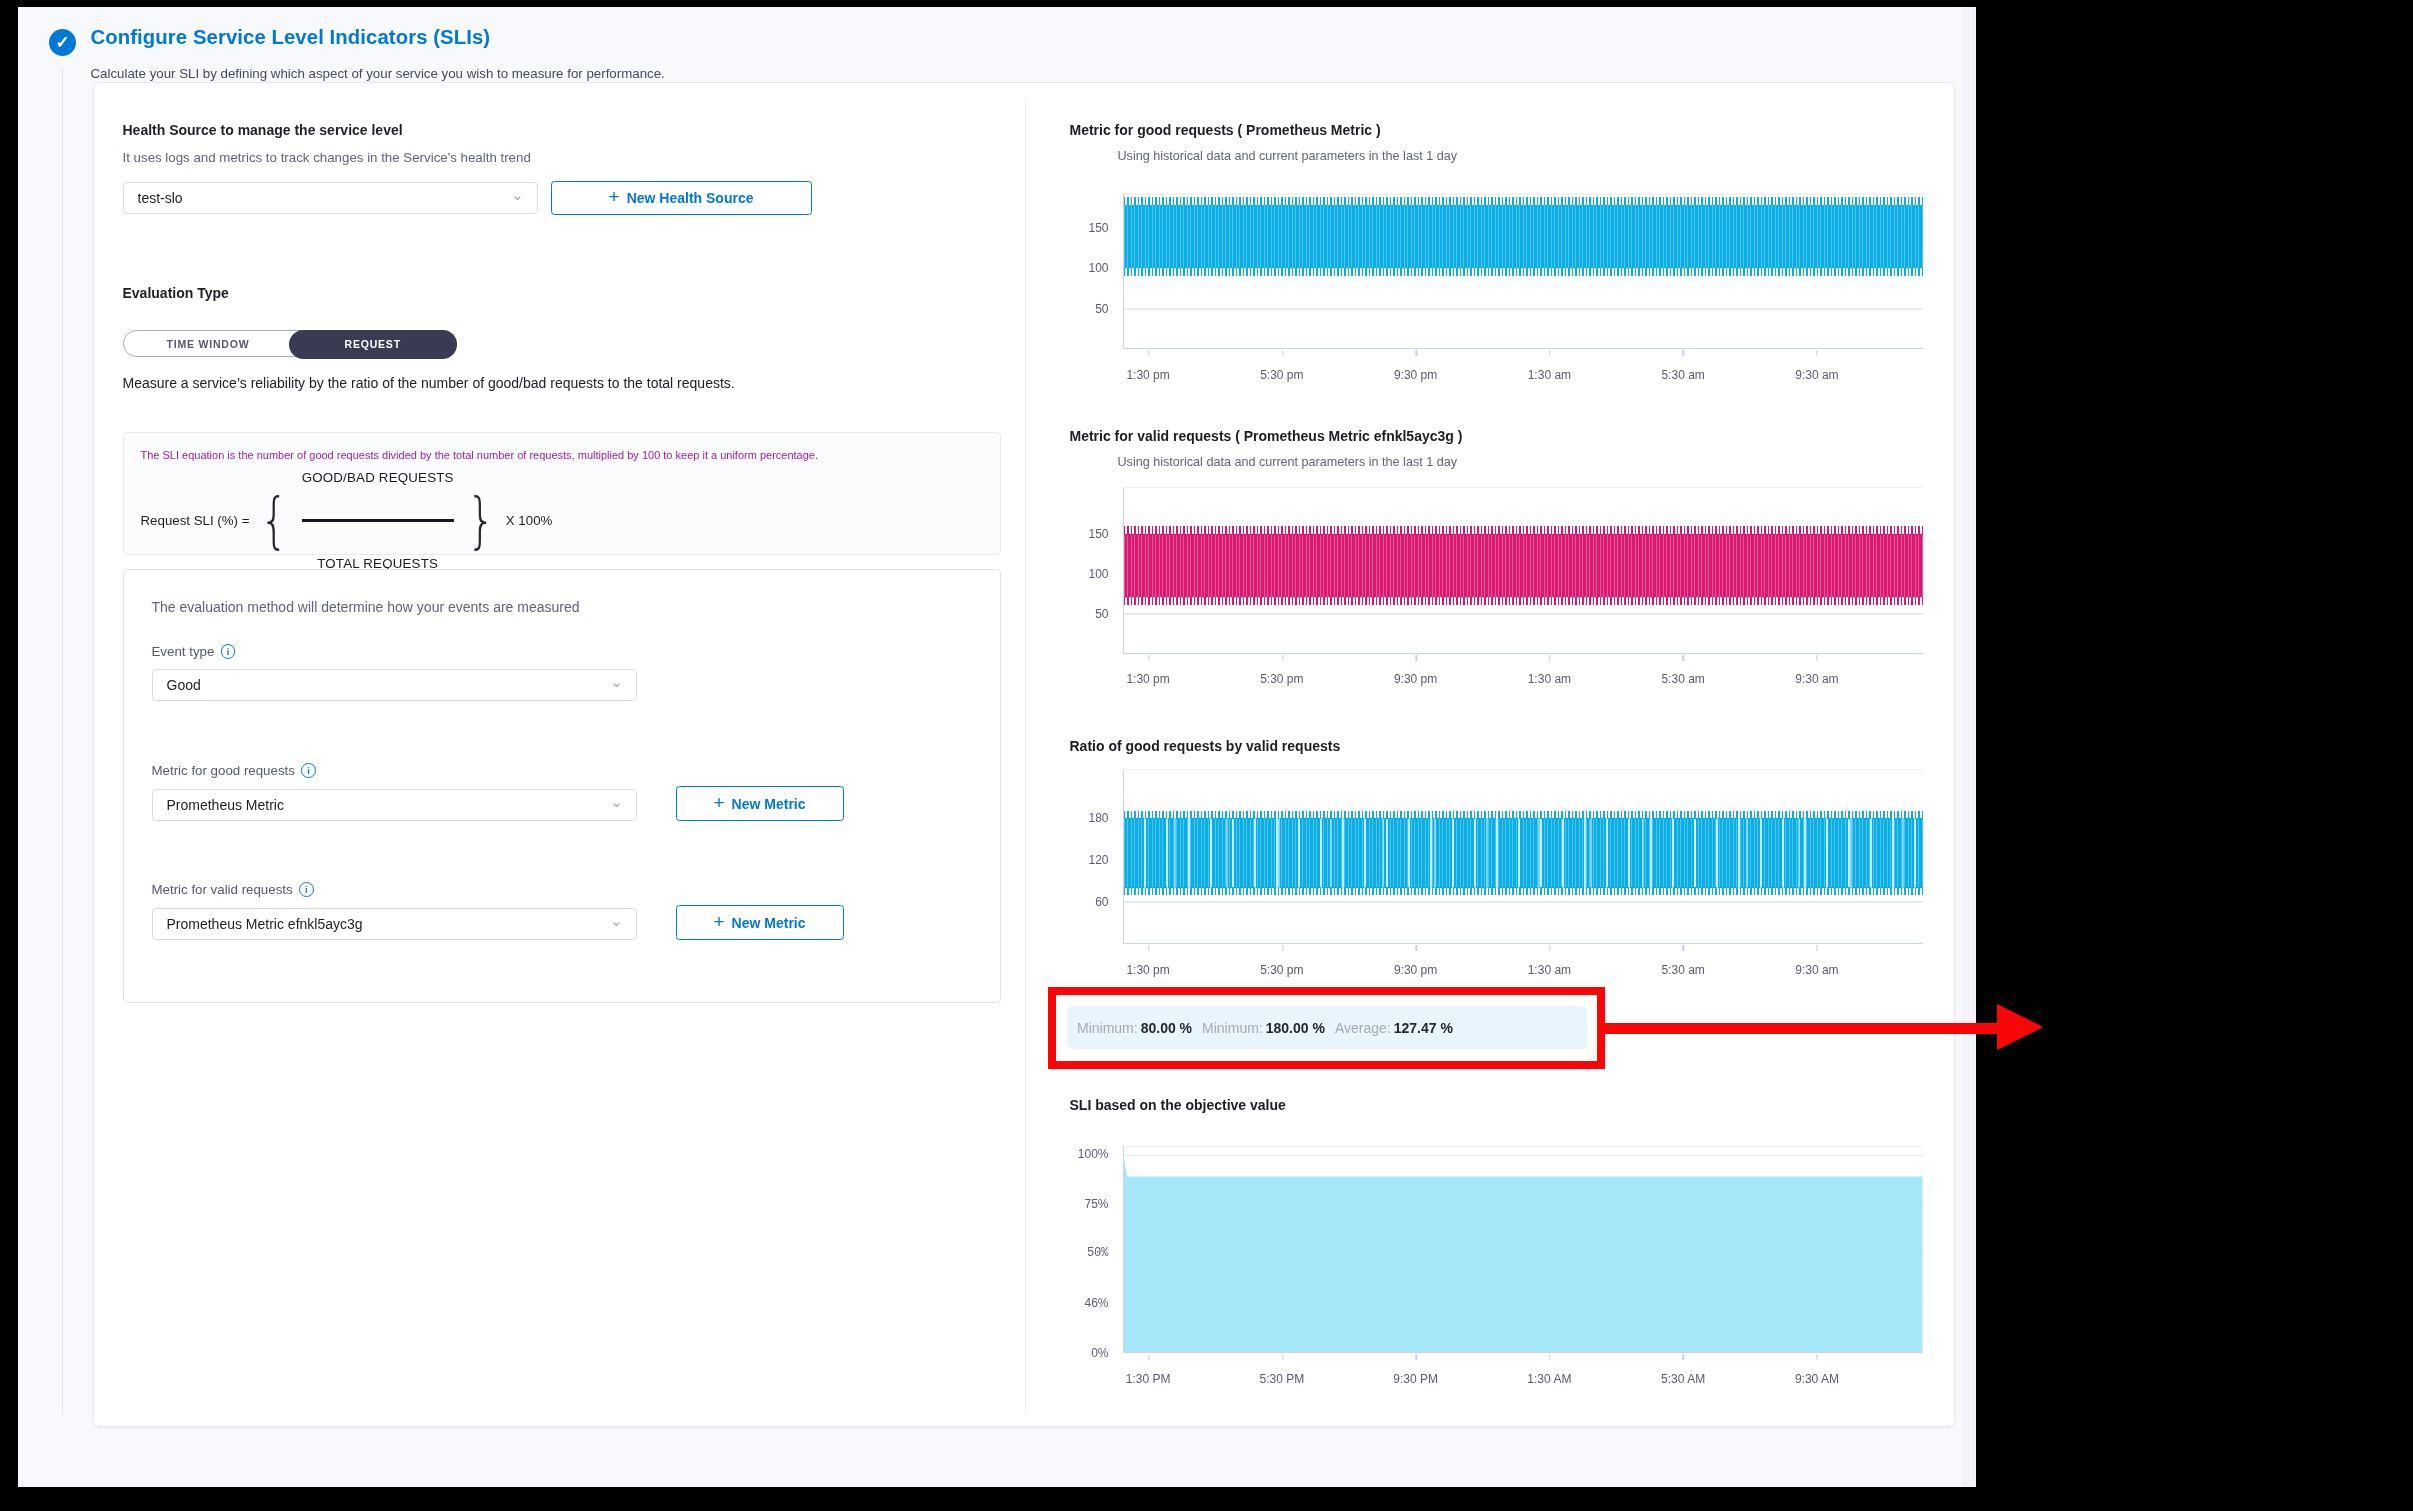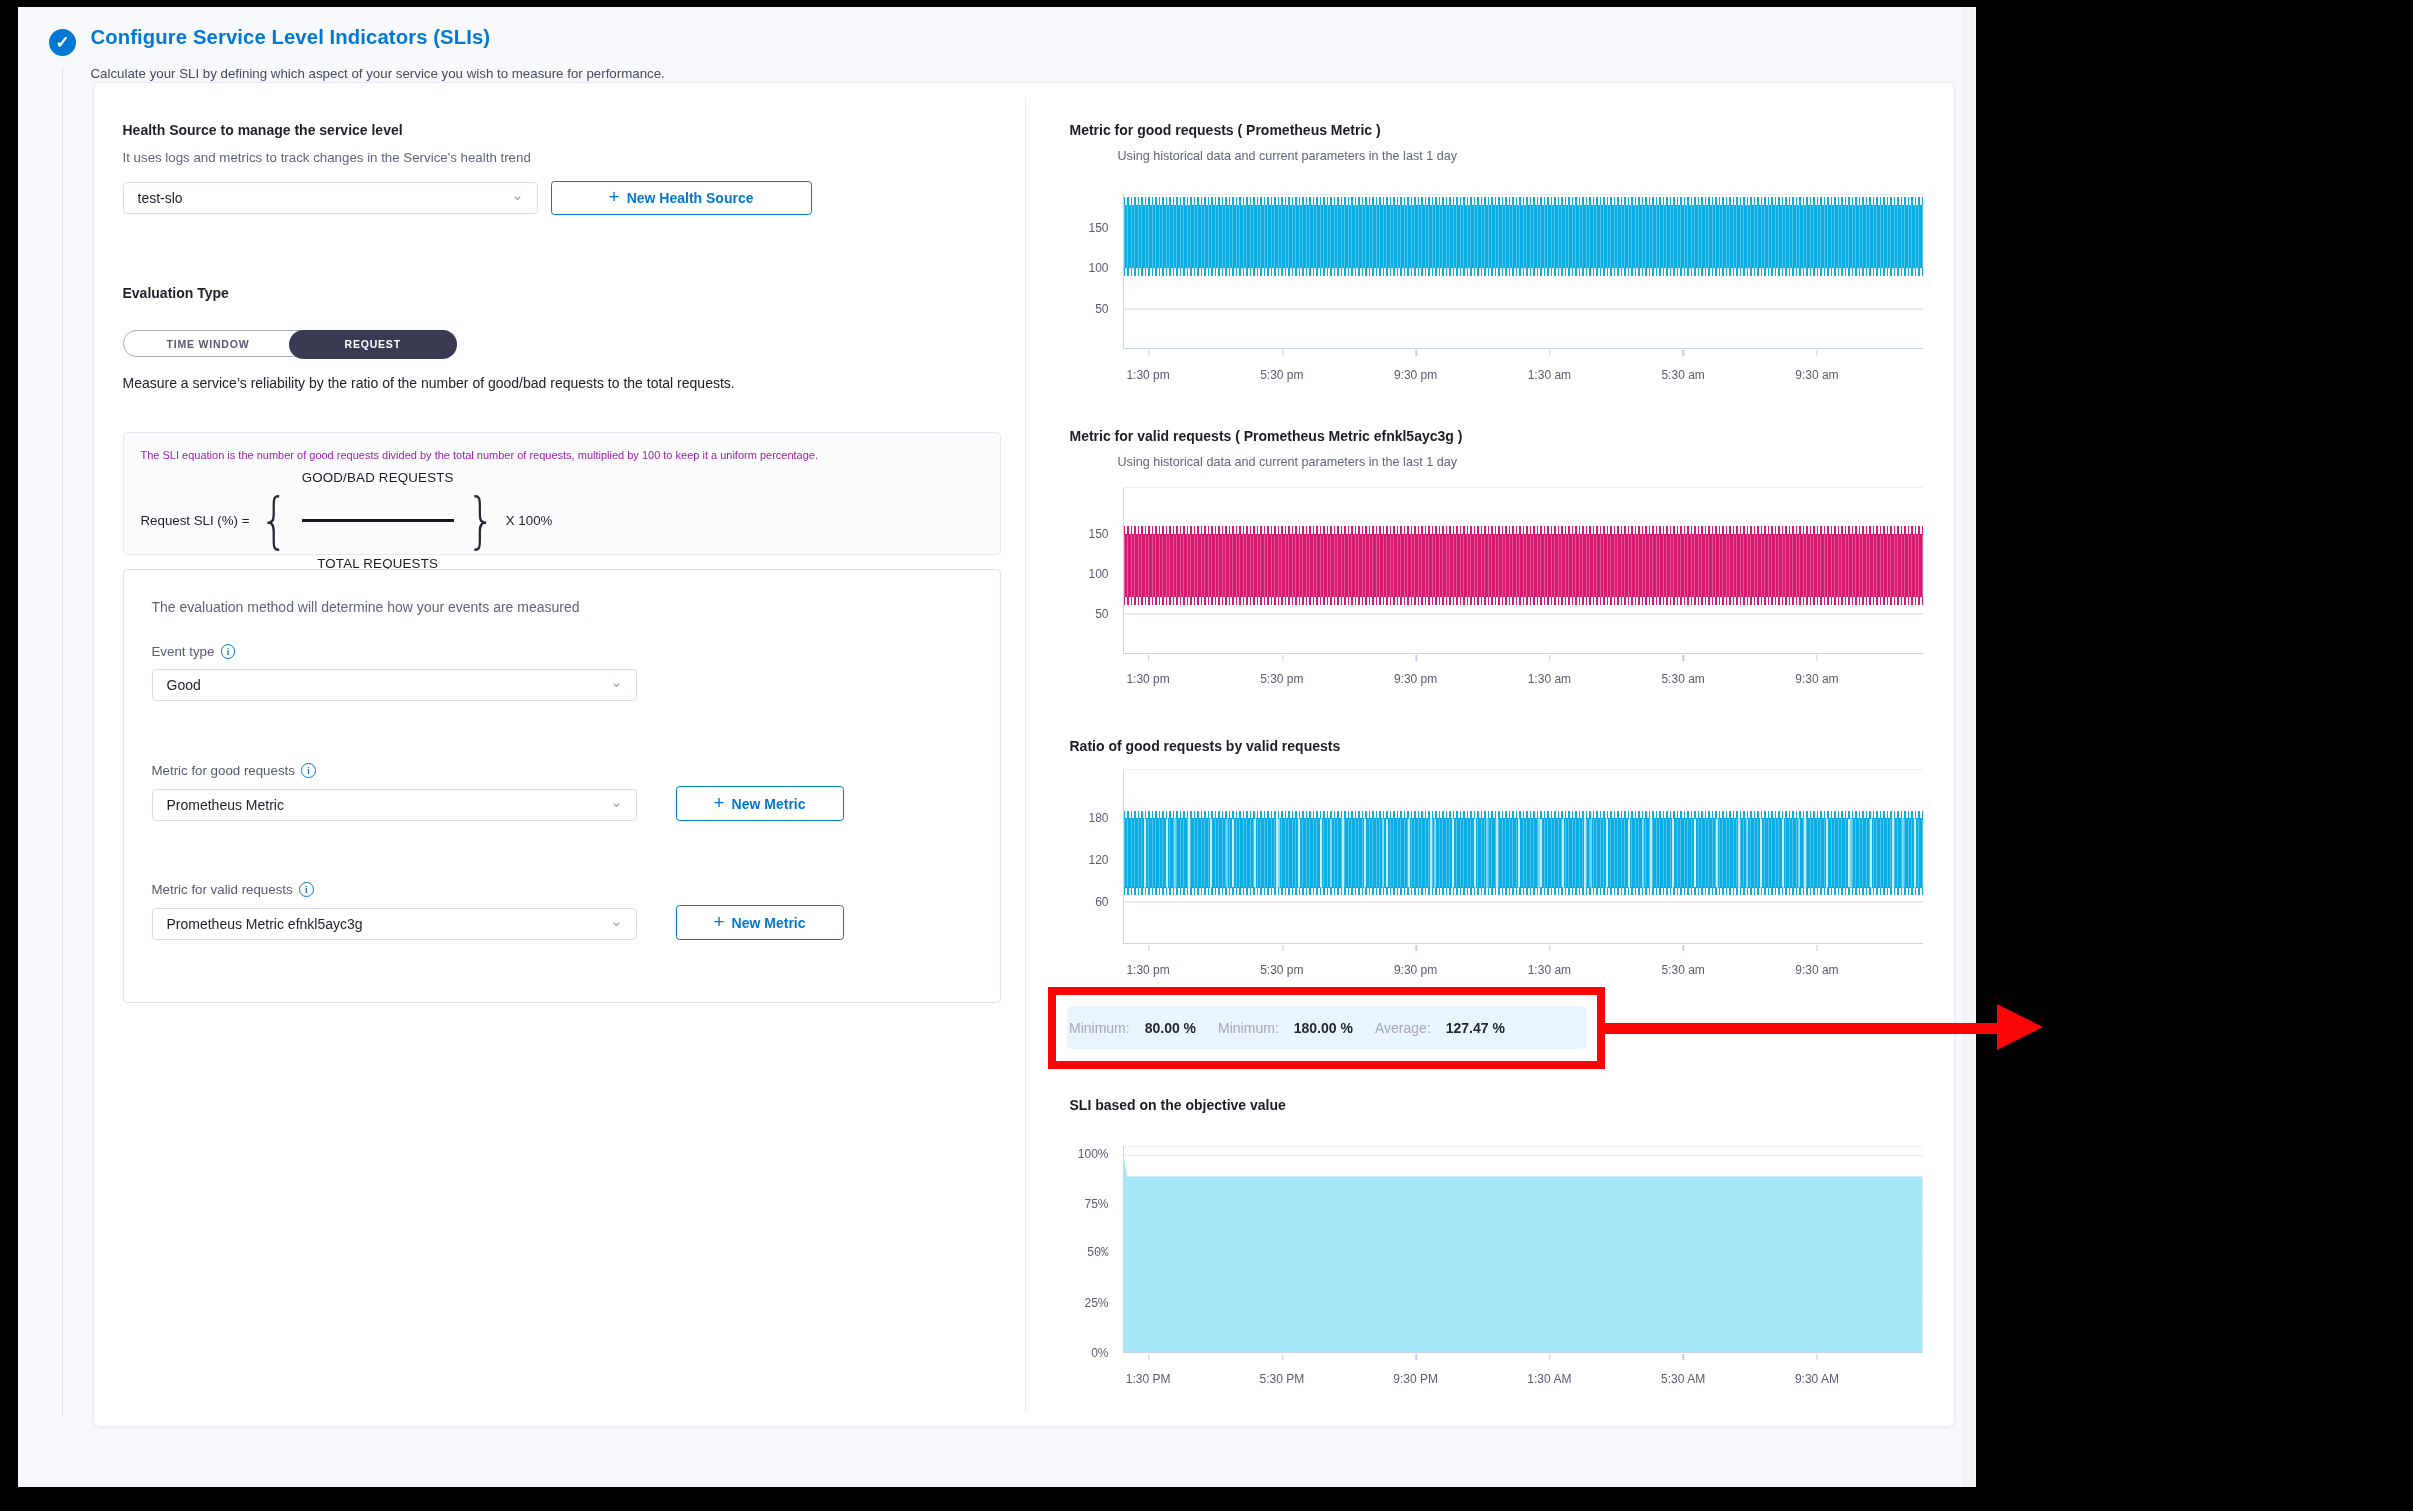--- a/index.html
+++ b/index.html
@@ -90,21 +90,21 @@
   .band::after{bottom:-7.7px;}
   .band.noisy{background-image:
     repeating-linear-gradient(90deg,rgba(255,255,255,.28) 0 0.7px,transparent 0.7px 3.5px),
     repeating-linear-gradient(90deg,transparent 0 20.3px,rgba(255,255,255,.75) 20.3px 22px),
     repeating-linear-gradient(90deg,transparent 0 50px,rgba(255,255,255,.45) 50px 52px);}
   .area{position:absolute;inset:0;}
 
   
   .red-box{left:1048px;top:987px;width:557px;height:82px;border:8.4px solid #fa0606;}
   .stats-pill{left:1067px;top:1006px;width:520px;height:43px;background:#e8f5fc;border-radius:5.6px;
-    display:flex;align-items:center;padding:0 2px;gap:15px;font-size:14px;white-space:nowrap;}
+    display:flex;align-items:center;padding:0 10px;gap:3px;font-size:14px;white-space:nowrap;}
   .stat-label{color:#a6a8bc;}
   .stat-val{color:#25262e;font-weight:700;margin-right:7px;}
   .arrow-line{left:1605px;top:1023px;width:393px;height:10.5px;background:#fa0606;}
   .arrow-head{left:1997px;top:1004px;width:0;height:0;border-left:46px solid #fa0606;
     border-top:23px solid transparent;border-bottom:23px solid transparent;}
 </style>
 </head>
 <body>
 
 <div id="canvas">
@@ -283,21 +283,21 @@
             <div class="xtick" style="left: 86.8%;">9:30 am</div>
           </div>
       </div>
 
       <div class="chart" style="left:976px;top:1014px;height:308px;">
         <div class="c-title">SLI based on the objective value</div>
         <div class="yaxis" style="top:49px;height:207px;">
             <div class="ytick" style="top: 3.84615%;">100%</div>
             <div class="ytick" style="top: 27.8846%;">75%</div>
             <div class="ytick" style="top: 51.9231%; font-family: Liberation Mono, monospace;">50%</div>
-            <div class="ytick" style="top: 75.9615%;">25%</div>
+            <div class="ytick" style="top: 75.9615%;">46%</div>
             <div class="ytick" style="top: 100%;">0%</div>
           </div>
         <div class="plot" style="top:49px;height:207px;">
             <div class="gridline" style="top: 3.84615%;"></div>
             <div class="gridline" style="top: 27.8846%;"></div>
             <div class="gridline" style="top: 51.9231%;"></div>
             <div class="gridline" style="top: 75.9615%;"></div>
             <div class="xmark" style="left: 3.2%;"></div>
             <div class="xmark" style="left: 19.92%;"></div>
             <div class="xmark" style="left: 36.64%;"></div>

